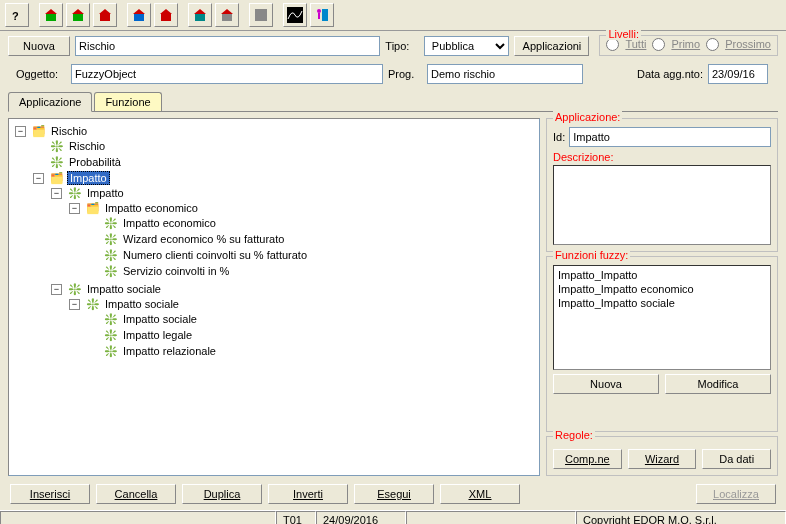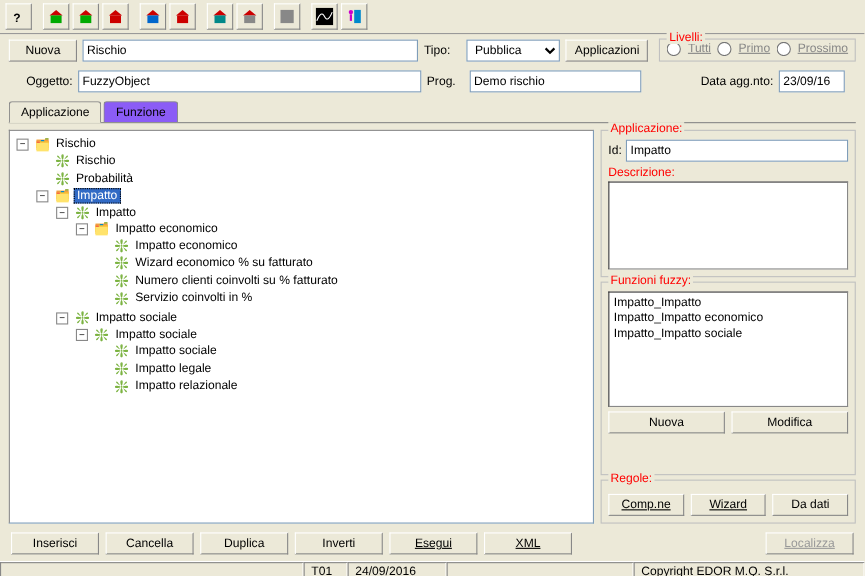--- a/index.html
+++ b/index.html
@@ -4,35 +4,35 @@
 <style>
 * { box-sizing: border-box; margin: 0; padding: 0; font-family: Tahoma, Arial, sans-serif; font-size: 11px; }
 body { background: #ece9d8; width: 786px; height: 524px; overflow: hidden; }
 
 .toolbar { background: #ece9d8; padding: 3px 5px; border-bottom: 1px solid #999; display: flex; gap: 3px; }
 .toolbar-btn { width: 24px; height: 24px; border: 1px solid #fff; border-right-color: #888; border-bottom-color: #888; background: #ece9d8; display: flex; align-items: center; justify-content: center; cursor: pointer; }
 .toolbar-btn svg { width: 16px; height: 16px; }
 .toolbar-sep { width: 4px; }
 
 .form-row { display: flex; align-items: center; gap: 5px; padding: 4px 8px; }
-.lbl { width: 50px; text-align: right; }
+.lbl { width: 50px; text-align: center; }
 .lbl-r { text-align: left; }
 .btn { background: #ece9d8; border: 1px solid #fff; border-right-color: #888; border-bottom-color: #888; padding: 1px 8px; cursor: pointer; height: 20px; min-width: 62px; text-align: center; }
 input[type=text], select { border: 1px solid #7f9db9; background: #fff; padding: 1px 3px; height: 20px; }
 select { height: 20px; }
 
 .fieldset-livelli { border: 1px solid #c0c0c0; padding: 2px 6px 4px 6px; margin-left: 5px; background: #ece9d8; position: relative; display:flex; align-items:center; gap:8px;}
 .fieldset-livelli .legend { color: red; position: absolute; top: -8px; left: 6px; background: #ece9d8; padding: 0 2px; }
 .radio-group { display: flex; gap: 6px; align-items:center;}
 .radio-group label { color: #888; display:flex; align-items:flex-start; gap:6px;}
 .radio-group input { accent-color: #888; }
 
 .tabs { padding: 4px 8px 0 8px; }
 .tab-strip { display: flex; border-bottom: 1px solid #888; }
-.tab { padding: 3px 10px; border: 1px solid #888; border-bottom: none; background: #8b5cf6; cursor: pointer; margin-right: 2px; border-radius: 3px 3px 0 0; position:relative;}
+.tab { padding: 3px 10px; border: 1px solid #888; border-bottom: none; background: #fef9c3; cursor: pointer; margin-right: 2px; border-radius: 3px 3px 0 0; position:relative;}
 .tab.active { background: #ece9d8; border-bottom: 1px solid #ece9d8; margin-bottom:-1px; }
 
 .main-area { display: flex; padding: 6px 8px; gap: 6px; height: 370px;}
 .tree-panel { flex: 1; border: 1px solid #7f9db9; background: #fff; overflow: auto; padding: 4px; border-top-color:#888; border-left-color:#888;}
 .tree ul { list-style: none; padding-left: 18px; }
 .tree > ul { padding-left: 2px; }
 .tree li { padding: 1px 0; white-space: nowrap; position:relative;}
 .tree-row { display: flex; align-items: center; gap: 2px; }
 .expander { width: 11px; height: 11px; border: 1px solid #888; background: #fff; font-size: 9px; line-height: 8px; text-align: center; cursor: pointer; margin-right: 3px; display:inline-flex; align-items:center; justify-content:center;}
 .noexp { width: 11px; display: inline-block; margin-right:3px;}
@@ -43,21 +43,21 @@
 .right-panel { width: 232px; display: flex; flex-direction: column; gap: 4px; }
 .fs { border: 1px solid #c0c0c0; padding: 8px 6px 6px 6px; position: relative; background:#ece9d8;}
 .fs .legend { color: red; position: absolute; top: -8px; left: 6px; background: #ece9d8; padding: 0 2px; }
 .textarea-box { border: 1px inset #888; background: #fff; width: 100%; height: 80px; overflow:auto; padding:2px;}
 .listbox { border: 1px inset #888; background: #fff; width: 100%; height: 105px; overflow:auto; padding:2px;}
 .listbox div { padding: 1px 2px; }
 .btn-row { display: flex; justify-content: space-between; gap: 6px; margin-top: 4px; }
 .btn-row .btn { flex: 1; }
 .u { text-decoration: underline; }
 
-.bottom-btns { display: flex; gap: 6px; padding: 2px 10px 6px 10px; align-items:center;}
+.bottom-btns { display: flex; gap: 6px; padding: 2px 10px 6px 10px; align-items:center;text-decoration:underline;}
 .bottom-btns .btn { min-width: 80px; }
 .btn.disabled { color: #999; }
 
 .status-bar { display: flex; border-top: 1px solid #fff; background: #ece9d8; height: 20px; }
 .status-cell { border: 1px solid #888; border-top-color:#888; border-left-color:#888; border-right-color:#fff; border-bottom-color:#fff; padding: 2px 6px; background:#ece9d8;}
 </style>
 </head>
 <body>
 
 <div class="toolbar">

